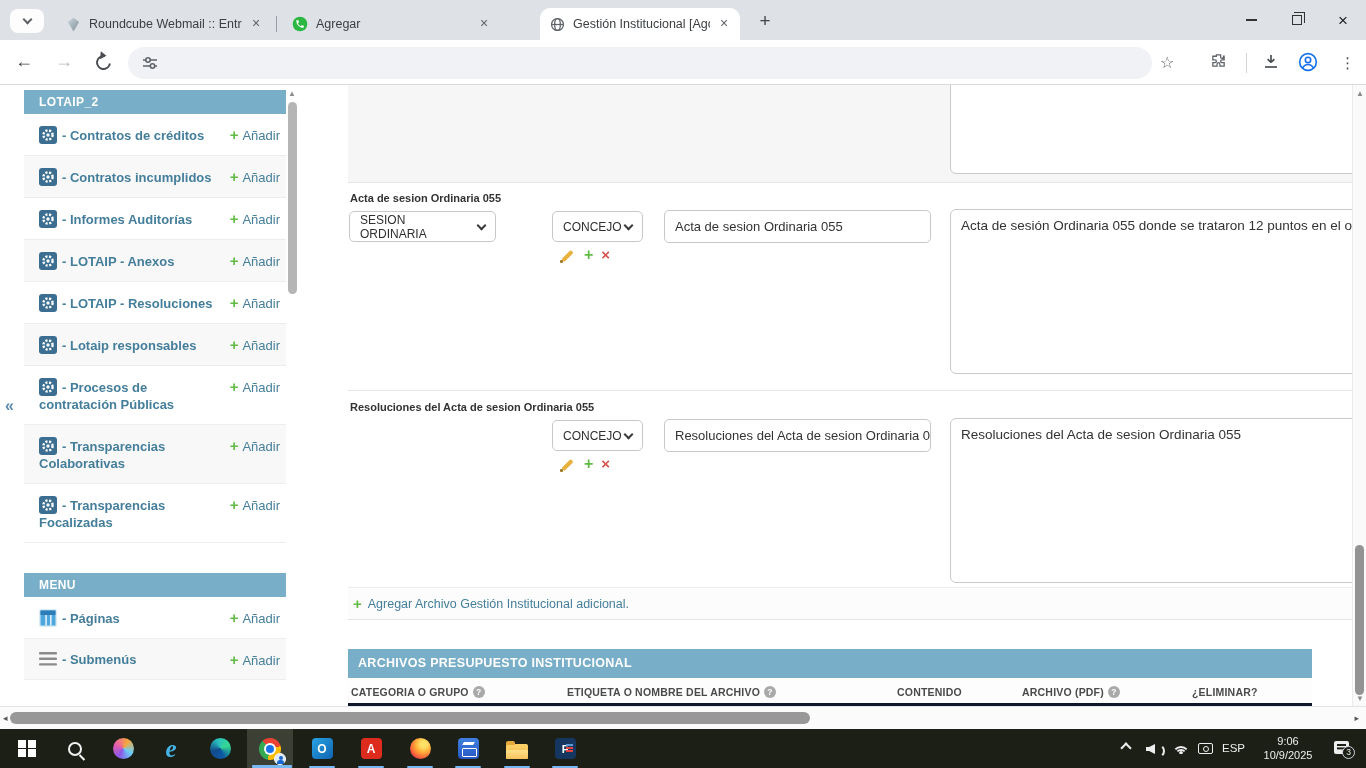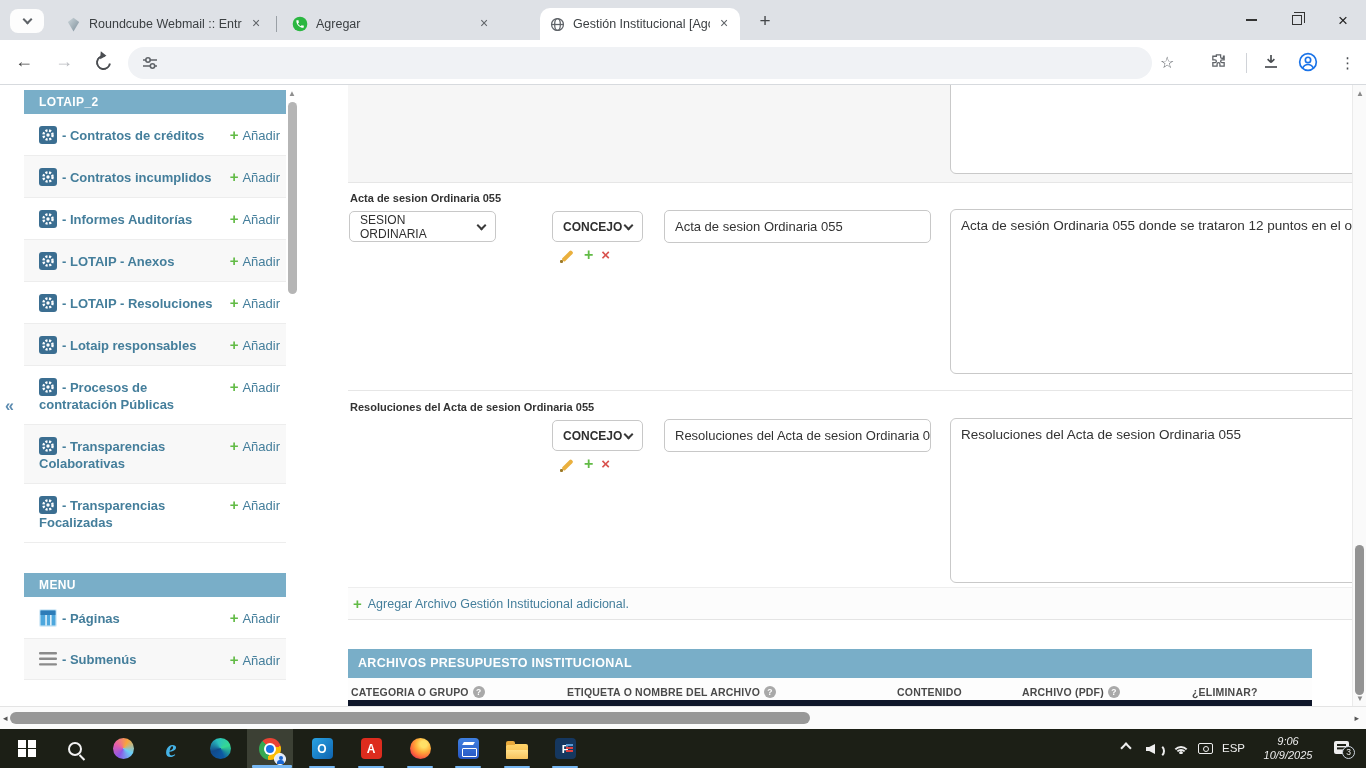--- a/index.html
+++ b/index.html
@@ -75,21 +75,21 @@
   .frow{position:absolute;left:0;width:1004px;background:#fff;}
   .row0{top:0;height:98px;background:#f6f6f6;border-bottom:1px solid #e6e6e6;overflow:hidden;}
   .row1{top:98px;height:208px;border-bottom:1px solid #e6e6e6;}
   .row2{top:307px;height:195px;}
   .flabel{position:absolute;left:2px;top:9px;font-size:11px;font-weight:bold;color:#333;}
   .sel{position:absolute;top:28px;height:31px;background:#fff;border:1px solid #c8c8c8;border-radius:5px;
        font-size:12px;color:#2f2f2f;display:flex;align-items:center;padding:0 26px 0 10px;}
   .sel .selchev{position:absolute;right:10px;top:10px;width:7px;height:7px;border-right:2px solid #3a3a3a;
        border-bottom:2px solid #3a3a3a;transform:rotate(45deg);}
   .sel1{left:1px;width:147px;}
-  .sel2{left:204px;width:91px;font-weight:bold;}
+  .sel2{left:204px;width:91px;}
   .tinput{position:absolute;left:316px;top:27px;width:267px;height:33px;background:#fff;border:1px solid #c8c8c8;
        border-radius:5px;font-size:13px;color:#333;line-height:31px;padding:0 10px;white-space:nowrap;overflow:hidden;}
   .rowicons{position:absolute;left:213px;top:64px;display:flex;gap:8px;align-items:center;height:16px;}
   .pencil{position:relative;width:15px;height:15px;}
   .pencil::before{content:"";position:absolute;left:0;top:6px;width:13px;height:4px;background:#eab03e;
        border-radius:1.5px;transform:rotate(-45deg);}
   .pencil::after{content:"";position:absolute;left:-1px;bottom:0px;width:3px;height:3px;background:#9c7a28;
        border-radius:1px;}
   .plusico{color:#62bb46;font-weight:800;font-size:16px;line-height:14px;}
   .xico{color:#d9534f;font-weight:800;font-size:15px;line-height:14px;}
@@ -98,21 +98,21 @@
   .ta0{top:-14px;width:412px;height:103px;}
   .taR{top:26px;width:412px;height:165px;}
   .addrow{position:absolute;left:0;top:502px;width:1004px;height:33px;background:#fcfcfc;
       border-top:1px solid #eee;border-bottom:1px solid #e4e4e4;display:flex;align-items:center;
       padding-left:5px;font-size:12.5px;}
   .addrow .p{color:#62bb46;font-weight:bold;font-size:15px;margin-right:6px;}
   .addrow a{color:#447e9b;text-decoration:none;}
   .module{position:absolute;left:0;top:564px;width:964px;height:29px;background:#79aec8;color:#fff;
       font-size:12.5px;font-weight:bold;line-height:29px;padding-left:10px;letter-spacing:.3px;}
   .thead{position:absolute;left:0;top:593px;width:964px;height:28px;background:#fdfdfd;
-      border-bottom:6px solid #0f172a;}
+      border-bottom:3px solid #0f172a;}
   .th{position:absolute;top:8px;font-size:10.5px;font-weight:bold;color:#4a4a4a;letter-spacing:.2px;}
   .help{display:inline-block;width:12px;height:12px;border-radius:50%;background:#a9a9a9;color:#fff;
       font-size:8.5px;line-height:12px;text-align:center;margin-left:4px;vertical-align:1px;font-weight:bold;}
 
   
   .vscroll{position:absolute;left:1352px;top:0;width:14px;height:621px;background:#fafafa;border-left:1px solid #ebebeb;}
   .vs-up{position:absolute;top:4px;left:3px;font-size:8px;color:#8a8a8a;}
   .vs-thumb{position:absolute;top:460px;left:2px;width:9px;height:150px;background:#939393;border-radius:6px;}
   .vs-down{position:absolute;bottom:3px;left:3px;font-size:8px;color:#8a8a8a;}
   .hscroll{position:absolute;top:706px;left:0;width:1366px;height:23px;background:#fbfbfb;border-top:1px solid #e4e4e4;}
@@ -169,21 +169,21 @@
   .wifi{left:1172px;top:12px;width:18px;height:13px;overflow:hidden;}
   .wifi i{position:absolute;left:50%;transform:translateX(-50%);border:2px solid transparent;border-top-color:#eee;border-radius:50%;}
   .wifi .w1{width:18px;height:18px;bottom:-10px;}
   .wifi .w2{width:12px;height:12px;bottom:-7px;}
   .wifi .w3{width:6px;height:6px;bottom:-4px;}
   .wifi .wd{position:absolute;left:50%;bottom:0;transform:translateX(-50%);width:3px;height:3px;background:#eee;border-radius:50%;border:none;}
   .cast{left:1198px;top:14px;width:15px;height:11px;border:1.6px solid #eee;border-radius:2px;}
   .cast::after{content:"";position:absolute;left:50%;top:50%;transform:translate(-50%,-50%);width:4px;height:4px;
       border:1.3px solid #eee;border-radius:50%;}
   .lang{left:1222px;top:13px;font-size:11.5px;}
-  .clock{left:1254px;top:6px;width:68px;font-size:11px;line-height:13.5px;text-align:center;font-style:italic;}
+  .clock{left:1254px;top:6px;width:68px;font-size:11px;line-height:13.5px;text-align:center;}
   .notif{left:1334px;top:12px;width:15px;height:13px;background:#eee;border-radius:2px;}
   .notif::before{content:"";position:absolute;left:3px;top:3.4px;width:9px;height:1.6px;background:#1c1f16;
       box-shadow:0 3.4px 0 #1c1f16;}
   .nbadge{position:absolute;right:-6px;bottom:-5px;width:13px;height:13px;border-radius:50%;
       border:1.4px solid #cfd6e2;background:#1c1f16;color:#eee;font-size:8.5px;line-height:11px;text-align:center;}
 
   svg{display:inline-block;}
 </style>
 </head>
 <body>

